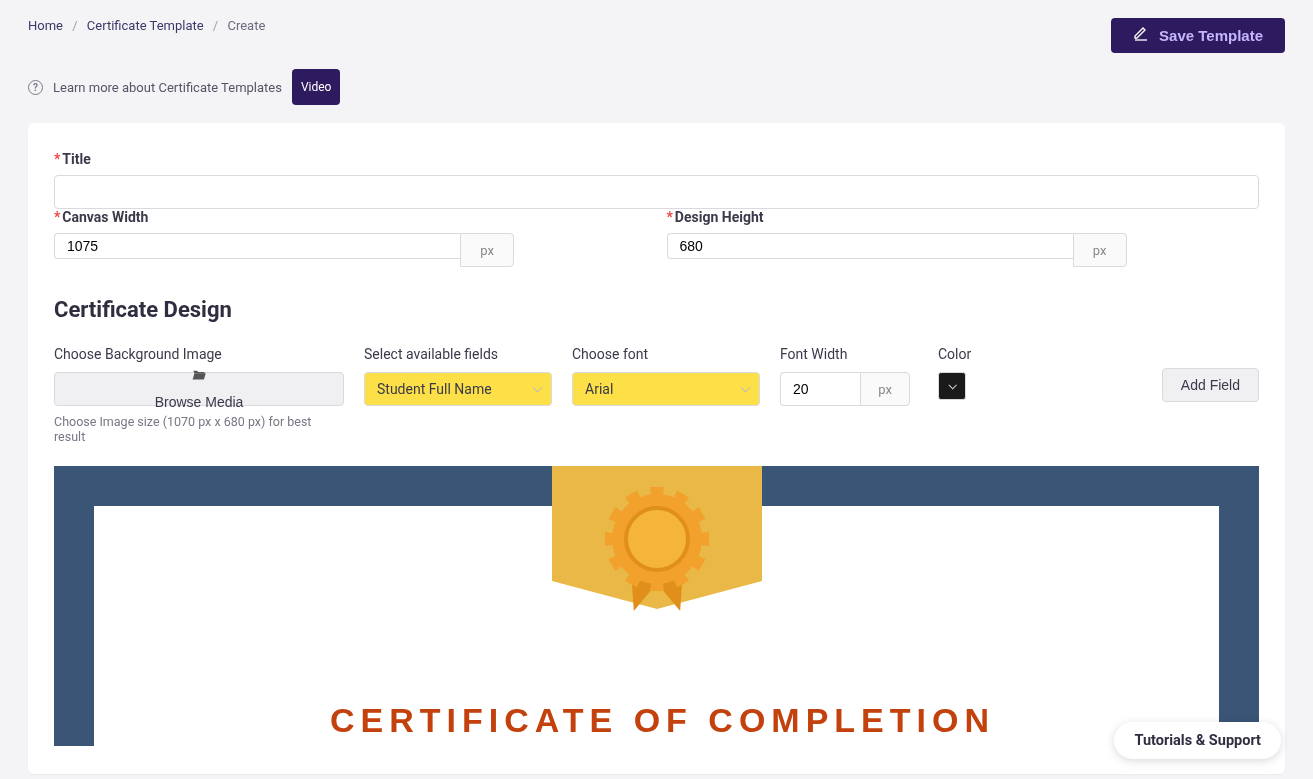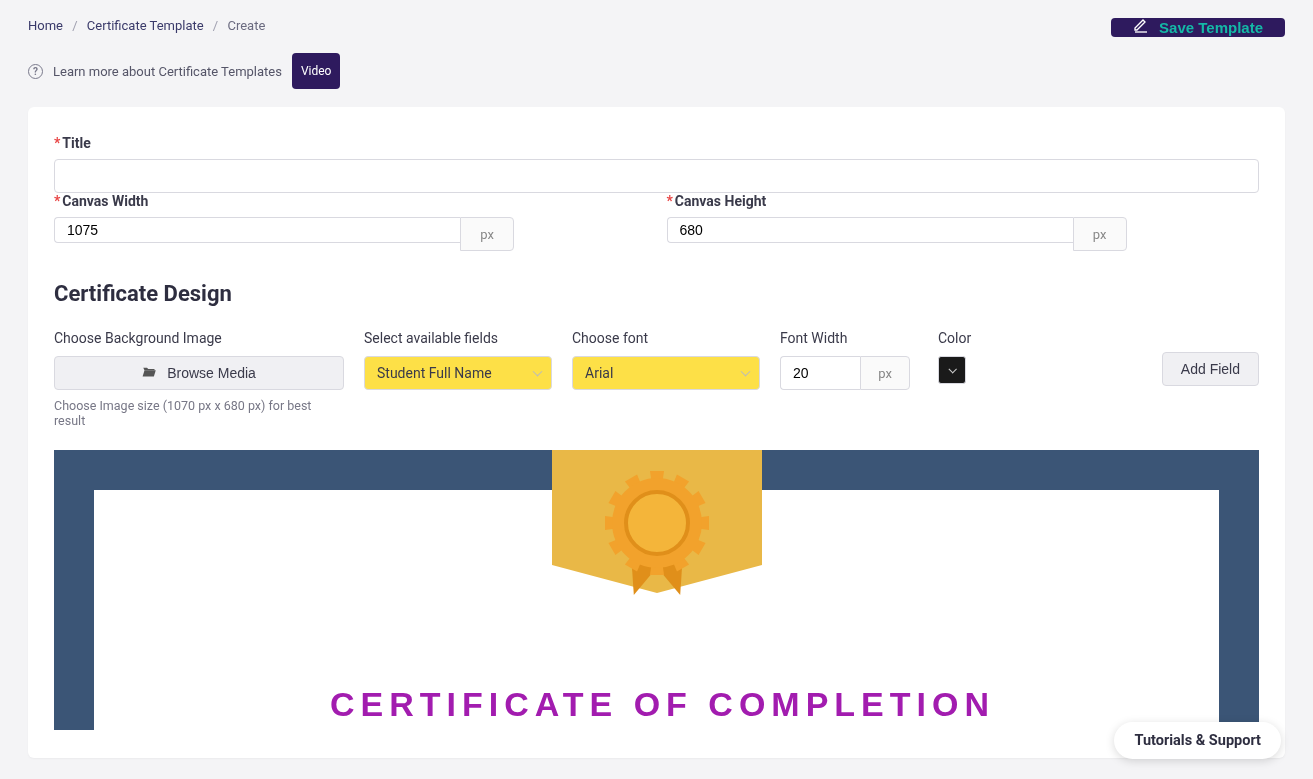--- a/index.html
+++ b/index.html
@@ -50,23 +50,23 @@
   .video-badge {
     background: #2e1a5e;
     color: #fff;
     font-size: 12px;
     padding: 11px 9px;
     border-radius: 4px;
     cursor: pointer;
   }
   .save-btn {
     background: #2e1a5e;
-    color: #14b8a6;
+    color: #c4b5fd;
     border: none;
-    padding: 0 22px;
+    padding: 8px 22px;
     font-size: 15px;
     font-weight: 600;
     border-radius: 4px;
     cursor: pointer;
     display: flex;
     align-items: center;
     gap: 10px;
   }
   .save-btn .pen-icon { font-style: normal; }
   .card {
@@ -155,20 +155,21 @@
     border: 1px solid #d9d9e0;
     border-radius: 4px;
     cursor: pointer;
     font-size: 14px;
     color: #3a3a4a;
     display:flex;
     align-items:center;
     justify-content:center;
     gap:10px;
     font-weight:500;
+    flex-direction:column;
   }
   .hint {
     font-size: 12.5px;
     color: #777786;
     margin-top: 8px;
   }
   .select {
     width: 100%;
     height: 34px;
     border: 1px solid #d9d9e0;
@@ -318,21 +319,21 @@
     transform-origin: 50% 0%;
   }
   .cert-text {
     position:absolute;
     bottom:6px;
     left:12px; right:0;
     text-align:center;
     font-size:34px;
     font-weight:800;
     letter-spacing:6px;
-    color:#a21caf;
+    color:#c2410c;
     font-family: Arial, sans-serif;
   }
   .support-pill {
     position: fixed;
     bottom: 20px;
     right: 32px;
     background: #fff;
     border-radius: 22px;
     padding: 10px 20px;
     font-weight: 700;
@@ -387,21 +388,21 @@
         <label class="form-label">
           <span class="req">*</span><span>Canvas Width</span>
         </label>
         <div class="input-group">
           <input type="text" value="1075" style="">
           <span class="suffix">px</span>
         </div>
       </div>
       <div class="col">
         <label class="form-label">
-          <span class="req">*</span><span>Canvas Height</span>
+          <span class="req">*</span><span>Design Height</span>
         </label>
         <div class="input-group">
           <input type="text" value="680" style="">
           <span class="suffix">px</span>
         </div>
       </div>
     </div>
 
     <h2 class="section-title">Certificate Design</h2>
 

